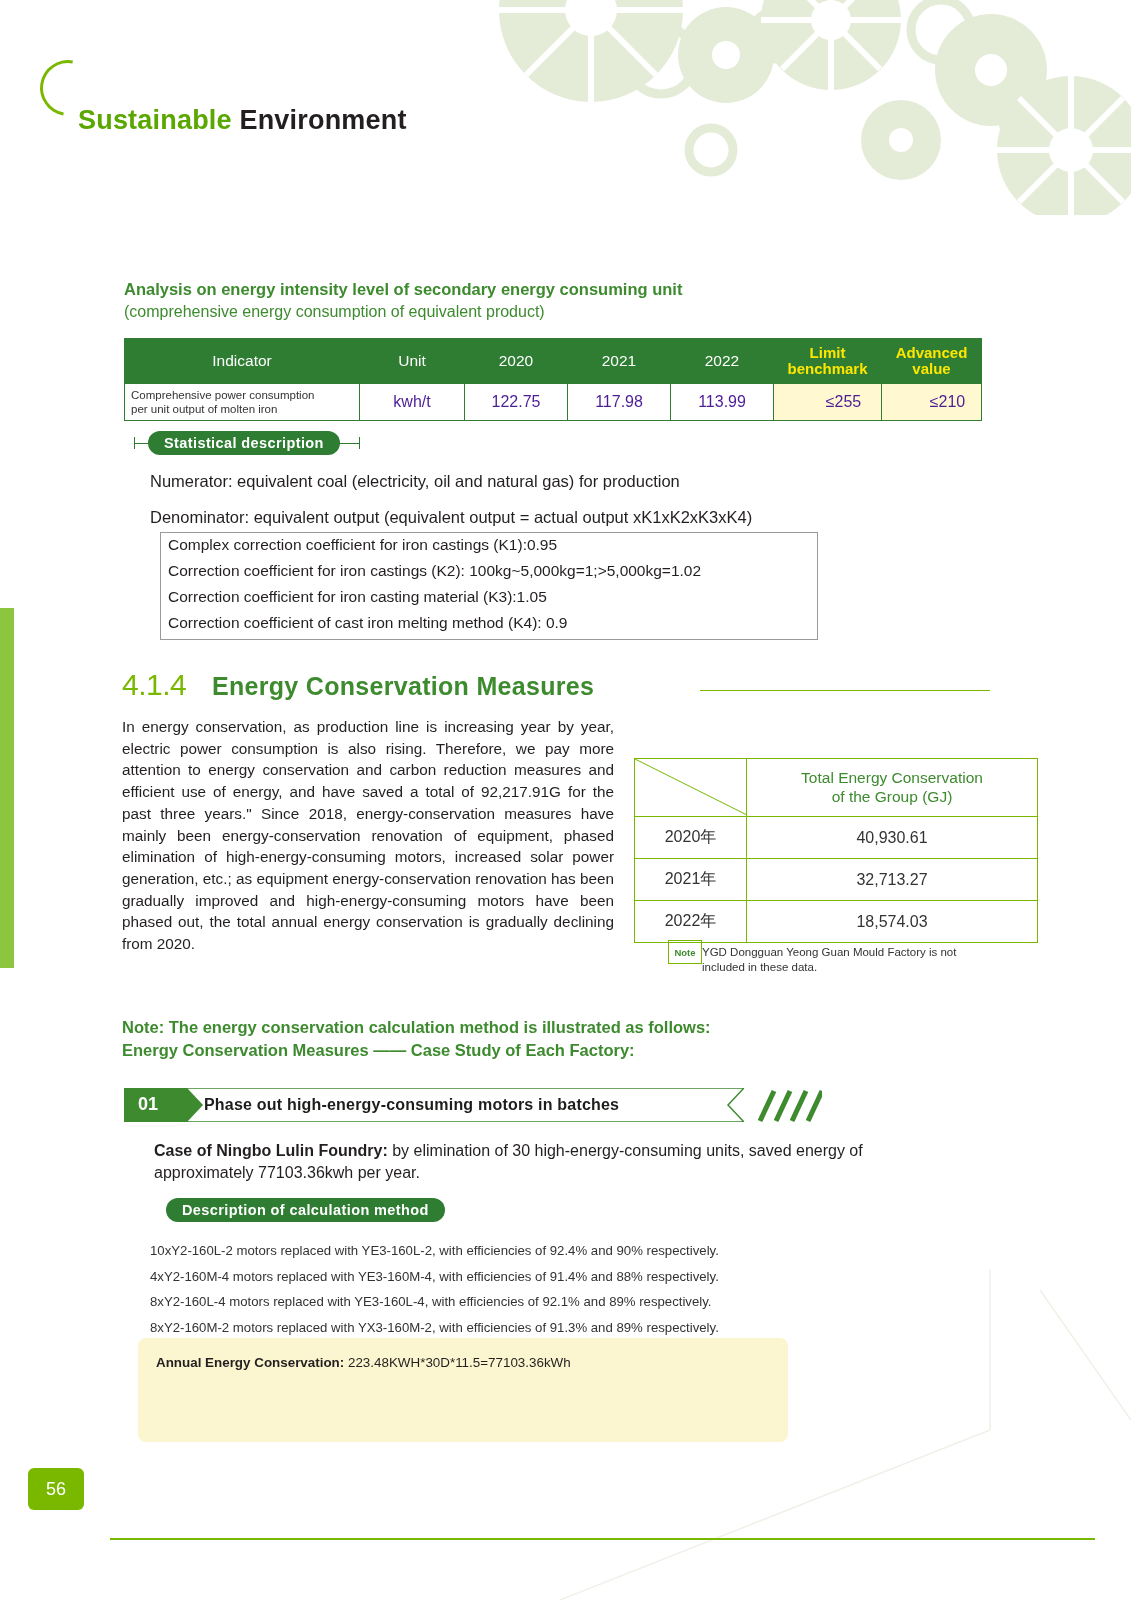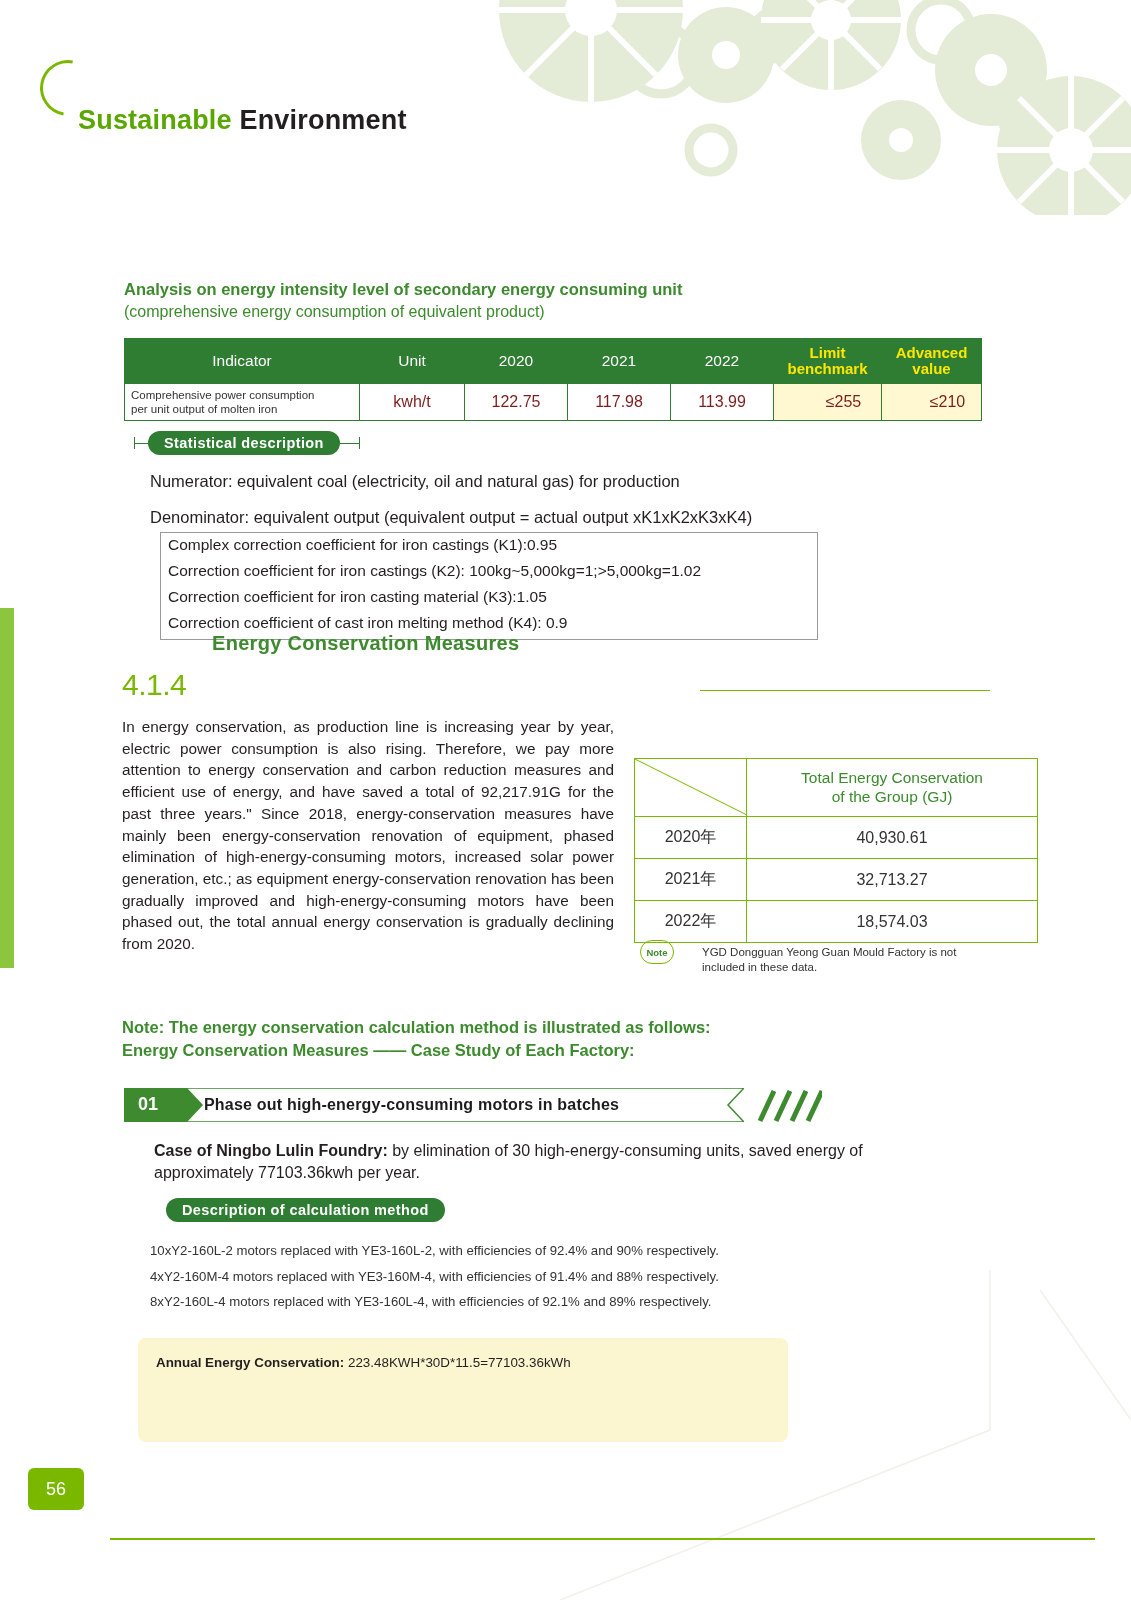--- a/index.html
+++ b/index.html
@@ -28,52 +28,52 @@
 
   
   .sec1-title { position:absolute; left:124px; top:280px; font-size:16.5px; font-weight:bold; color:#3d8b2e; }
   .sec1-sub { position:absolute; left:124px; top:303px; font-size:16px; color:#3d8b2e; }
 
   
   .t1 { position:absolute; left:124px; top:338px; width:858px; border-collapse:collapse; }
   .t1 th, .t1 td { border:1px solid #2e7d32; text-align:center; font-weight:normal; }
   .t1 thead th { background:#2e7d32; color:#ffffff; font-size:15.5px; padding:6px 4px; border-color:#2e7d32; }
   .t1 thead th.hl { color:#ffe600; font-weight:bold; font-size:15px; line-height:1.05; }
-  .t1 tbody td { background:#ffffff; font-size:16px; padding:8px 4px; color:#7f1d1d; }
+  .t1 tbody td { background:#ffffff; font-size:16px; padding:8px 4px; color:#4c1d95; }
   .t1 tbody td.lbl { text-align:left; font-size:11.5px; line-height:1.25; padding:4px 6px; color:#333; }
   .t1 tbody td.yellow { background:#fff8d0; font-size:16px;padding-left:36px; }
   .col-ind { width:235px; } .col-unit { width:105px; } .col-yr { width:103px; } .col-lim { width:108px; } .col-adv { width:100px; }
 
   
   .pill { position:absolute; display:inline-block; color:#fff; font-size:14.5px; font-weight:bold;
           background:#2e7d32; border-radius:18px; padding:4px 16px; white-space:nowrap; letter-spacing:.4px; }
   .pill-line { position:absolute; height:1px; background:#2e7d32; }
   .pill-tick { position:absolute; width:1px; background:#2e7d32; }
 
   .stat-line1 { position:absolute; left:150px; top:472px; font-size:16.5px; }
   .stat-line2 { position:absolute; left:150px; top:508px; font-size:16.5px; }
   .k-box { position:absolute; left:160px; top:532px; width:658px; height:108px; border:1px solid #9a9a9a; }
   .k-item { position:absolute; left:168px; font-size:15.5px; }
 
   
   .h414-num { position:absolute; left:122px; top:668px; font-size:30px; color:#7ab800; font-weight:normal; letter-spacing:-.5px;}
-  .h414-txt { position:absolute; left:212px; top:632px; font-size:20px; font-weight:bold; color:#3d8b2e; letter-spacing:.3px; }
+  .h414-txt { position:absolute; left:212px; top:672px; font-size:25px; font-weight:bold; color:#3d8b2e; letter-spacing:.3px; }
   .h414-rule { position:absolute; left:700px; top:690px; width:290px; height:1px; background:#7ab800; }
 
   .body-col { position:absolute; left:122px; top:716px; width:492px; font-size:15.3px; line-height:1.42; text-align:justify; color:#231f20; }
 
   
   .t2 { position:absolute; left:634px; top:758px; width:404px; border-collapse:collapse; }
   .t2 td { border:1px solid #7ab800; text-align:center; font-size:16px; color:#333; padding:10px 4px; }
   .t2 td.hd { color:#3d8b2e; font-size:15.5px; line-height:1.2; padding:10px 8px; }
   .t2 td.diag { width:112px; padding:0; position:relative; height:56px; }
   .t2 td.diag svg { position:absolute; left:0; top:0; }
   .t2 td.yr { width:112px; }
 
-  .note-badge { position:absolute; left:640px; top:940px; width:34px; height:24px; border:1.6px solid #7ab800; border-radius:12px;
+  .note-badge { position:absolute; left:668px; top:940px; width:34px; height:24px; border:1.6px solid #7ab800; border-radius:0;
                 color:#3d8b2e; font-size:9.5px; font-weight:bold; display:flex; align-items:center; justify-content:center; }
   .note-text { position:absolute; left:702px; top:945px; width:288px; font-size:11.5px; line-height:1.3; color:#333; }
 
   .note-green { position:absolute; left:122px; top:1016px; width:860px; font-size:16.5px; font-weight:bold; color:#3d8b2e; line-height:1.4; }
 
   
   .banner { position:absolute; left:124px; top:1088px; width:620px; height:34px; }
   .banner-bg { position:absolute; left:0; top:0; width:620px; height:34px; }
   .banner-num { position:absolute; left:14px; top:6px; color:#fff; font-size:18px; font-weight:bold; }
   .banner-txt { position:absolute; left:80px; top:8px; color:#1d1d1b; font-size:16px; font-weight:bold; letter-spacing:.2px; }
@@ -276,20 +276,21 @@
 <div class="case-text">
   <b>Case of Ningbo Lulin Foundry:</b><span> by elimination of 30 high-energy-consuming units, saved energy of approximately 77103.36kwh per year.</span>
 </div>
 
 <div class="pill pill2">Description of calculation method</div>
 
 <div class="calc-list">
   <div>10xY2-160L-2 motors replaced with YE3-160L-2, with efficiencies of 92.4% and 90% respectively.</div>
   <div>4xY2-160M-4 motors replaced with YE3-160M-4, with efficiencies of 91.4% and 88% respectively.</div>
   <div>8xY2-160L-4 motors replaced with YE3-160L-4, with efficiencies of 92.1% and 89% respectively.</div>
+  <div>8xY2-160M-2 motors replaced with YX3-160M-2, with efficiencies of 91.3% and 89% respectively.</div>
 </div>
 
 <div class="yellow-box"></div>
 <div class="yellow-text">
   <div>
     <b>Annual Energy Conservation:</b><span> 223.48KWH*30D*11.5=77103.36kWh</span>
   </div>
 </div>
 
 <svg style="position:absolute; left:560px; top:1270px;" width="571" height="330" viewBox="0 0 571 330">

